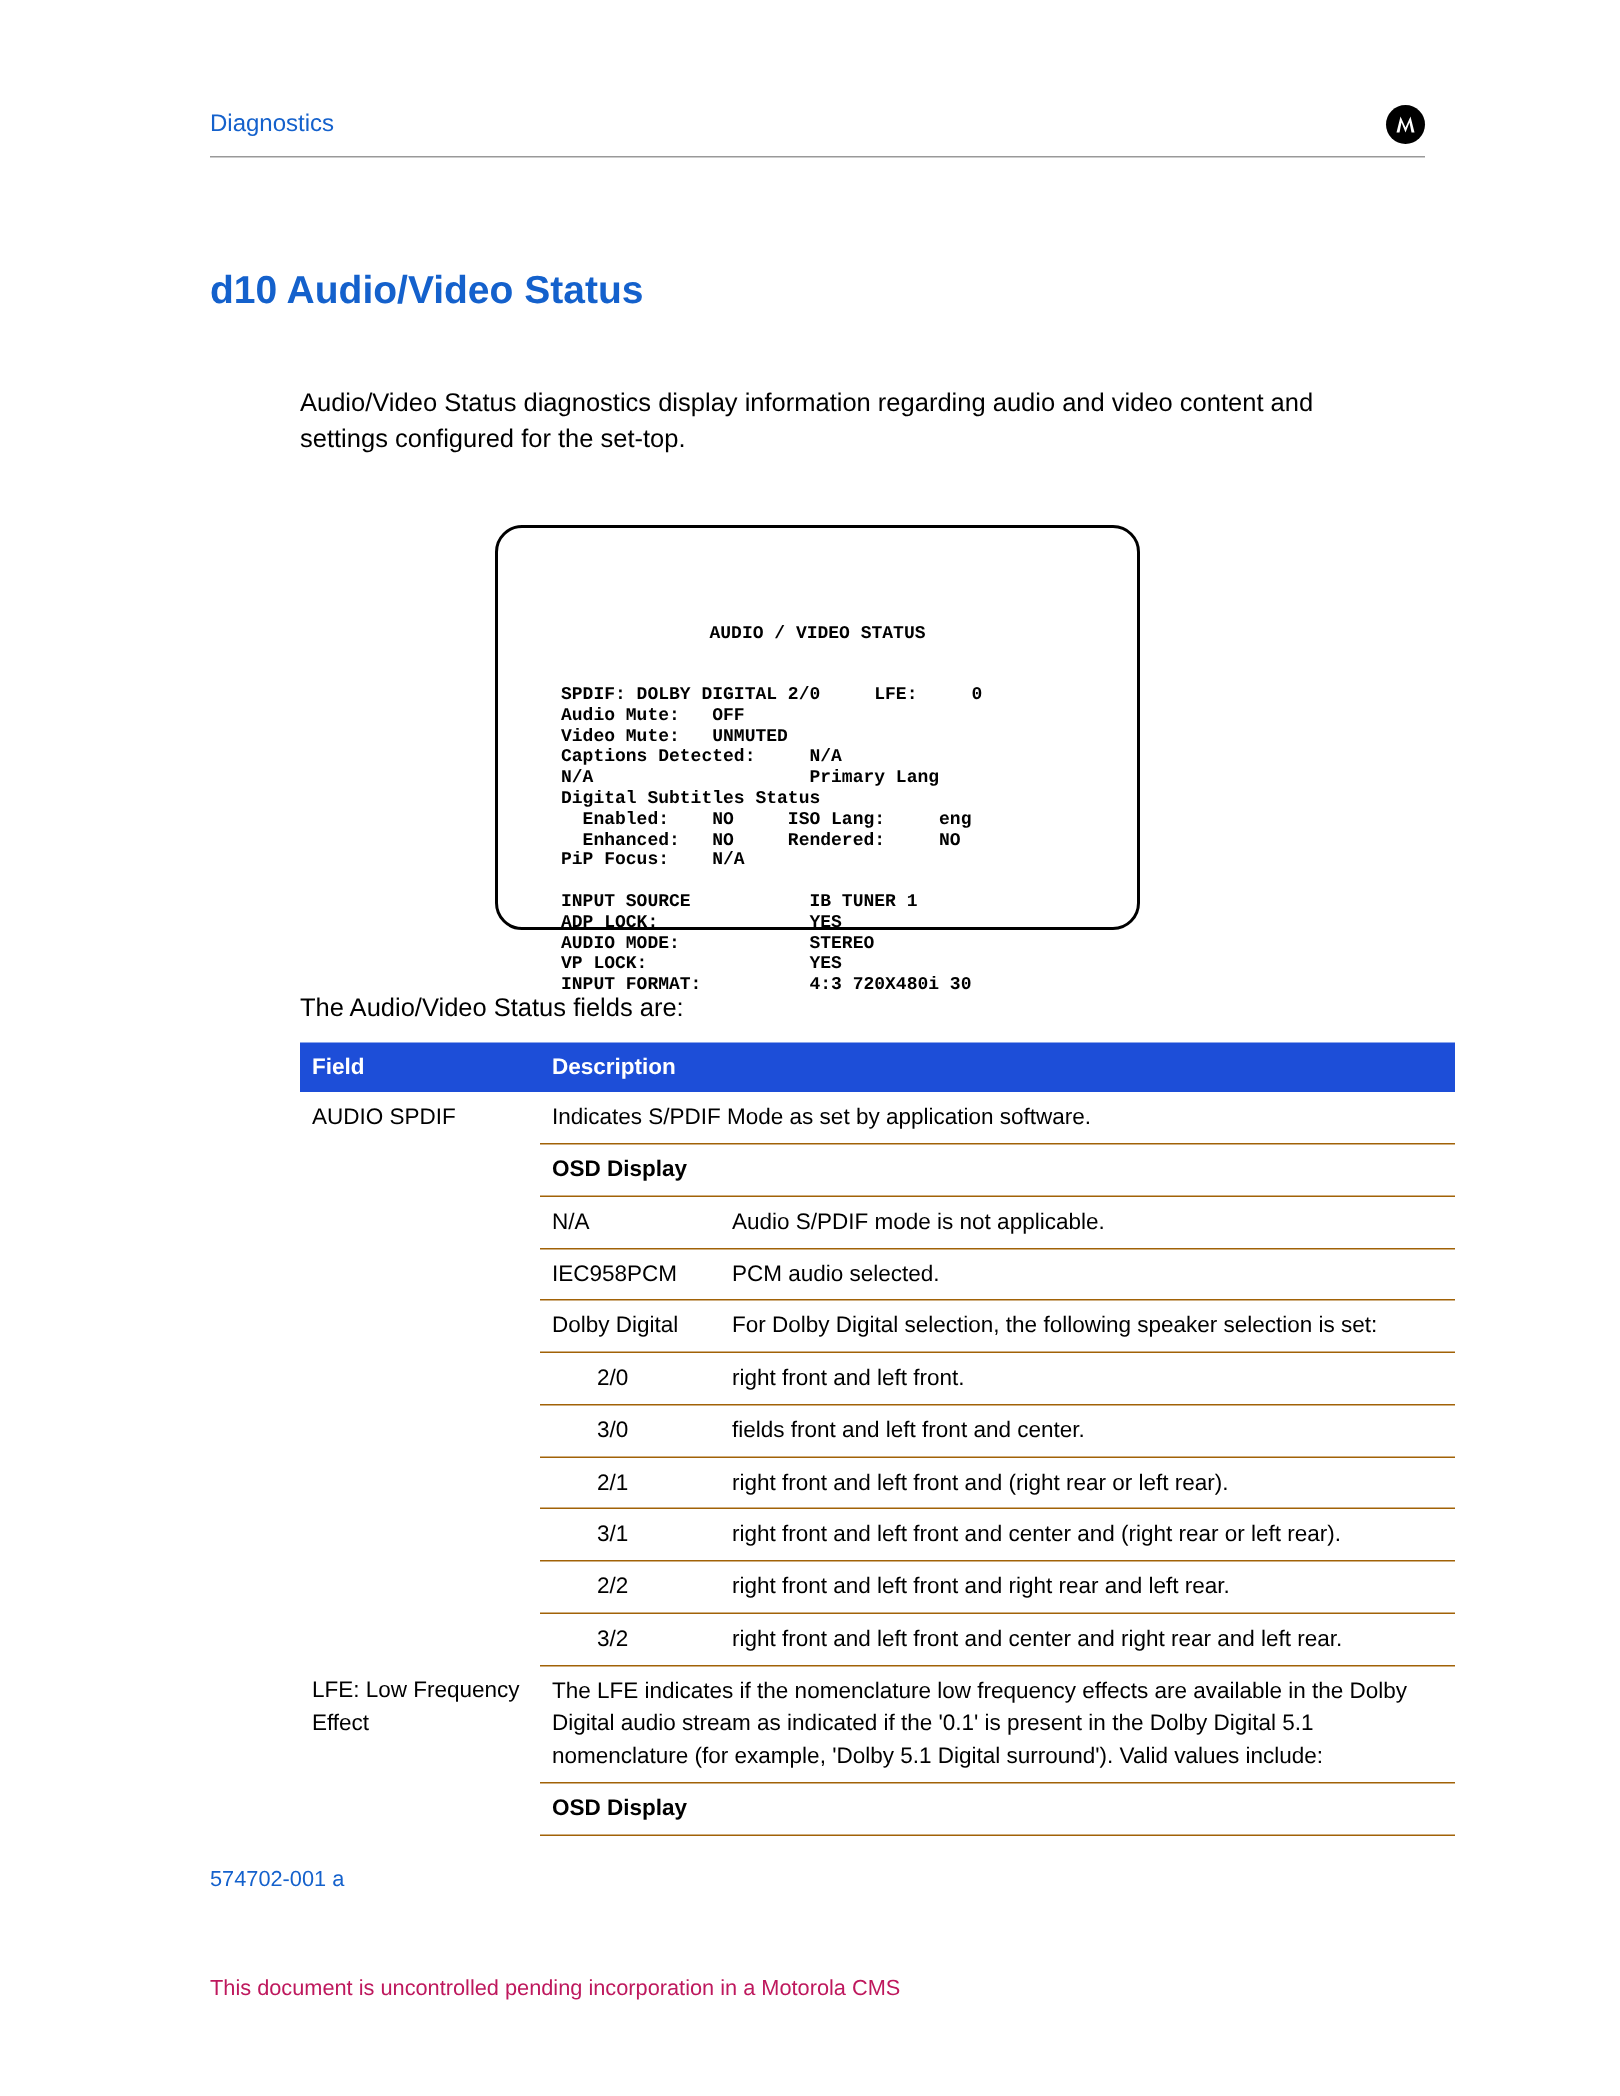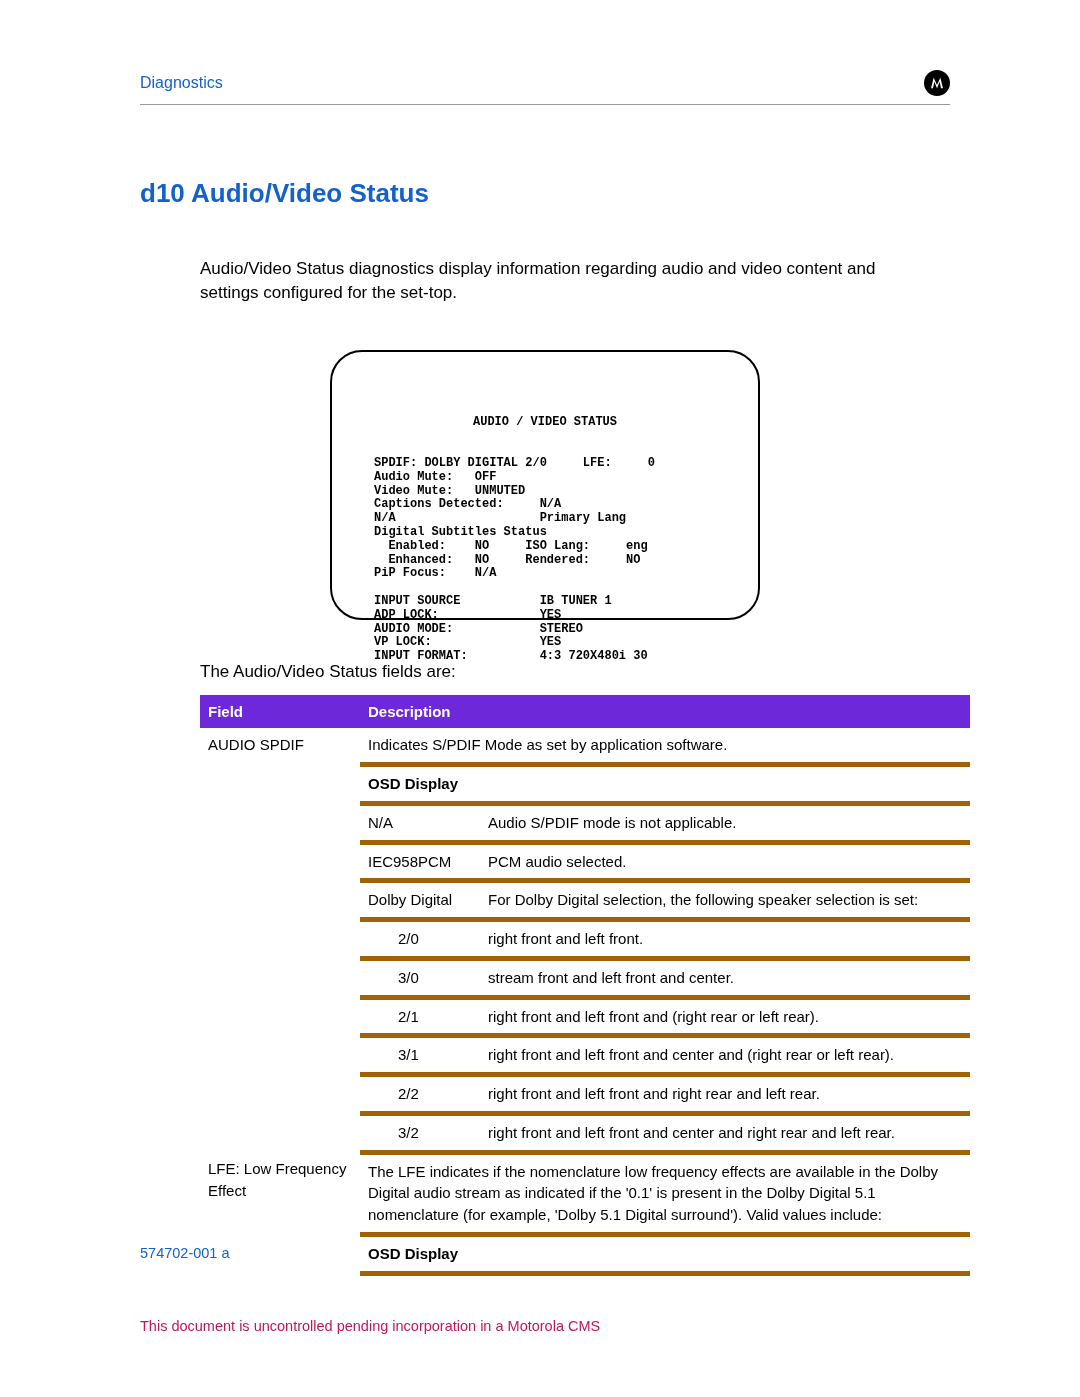--- a/index.html
+++ b/index.html
@@ -48,51 +48,51 @@
   .intro {
     margin-left: 60px;
     margin-bottom: 44px;
     font-size: 17px;
     max-width: 710px;
   }
   .osd-panel {
     width: 430px;
     height: 270px;
     border: 2.5px solid #000;
-    border-radius: 32px;
+    border-radius: 18px;
     margin: 0 auto 40px auto;
     padding: 36px 42px;
     font-family: "Courier New", monospace;
     font-size: 12px;
     font-weight: bold;
     line-height: 1.15;
     white-space: pre;
   }
   .fields-caption {
     margin-left: 60px;
     margin-bottom: 10px;
   }
   table.fields {
     margin-left: 60px;
     width: 770px;
     border-collapse: collapse;
     font-size: 15px;
   }
   table.fields th {
-    background: #6d28d9;
+    background: #1d4ed8;
     color: #fff;
     font-weight: bold;
     text-align: left;
     padding: 6px 8px;
   }
   table.fields th.col-field { width: 160px; }
   table.fields td {
     padding: 6px 8px;
     vertical-align: top;
-    border-bottom: 5px solid #a16207;
+    border-bottom: 1px solid #a16207;
   }
   table.fields td.noborder { border-bottom: none; }
   .subcol1 { width: 120px; display: inline-block; vertical-align: top; }
   .subcol1-indent { padding-left: 30px; width: 120px; display: inline-block; vertical-align: top; }
   .subcol2 { display: inline-block; width: 460px; vertical-align: top; }
   .subhead { font-weight: bold; }
   .footer {
     position: absolute;
     left: 140px;
     bottom: 60px;
@@ -170,21 +170,21 @@
       <tr>
         <td class="noborder"></td>
         <td><span class="subcol1">Dolby Digital</span><span class="subcol2">For Dolby Digital selection, the following speaker selection is set:</span></td>
       </tr>
       <tr>
         <td class="noborder"></td>
         <td><span class="subcol1-indent">2/0</span><span class="subcol2">right front and left front.</span></td>
       </tr>
       <tr>
         <td class="noborder"></td>
-        <td><span class="subcol1-indent">3/0</span><span class="subcol2">stream front and left front and center.</span></td>
+        <td><span class="subcol1-indent">3/0</span><span class="subcol2">fields front and left front and center.</span></td>
       </tr>
       <tr>
         <td class="noborder"></td>
         <td><span class="subcol1-indent">2/1</span><span class="subcol2">right front and left front and (right rear or left rear).</span></td>
       </tr>
       <tr>
         <td class="noborder"></td>
         <td><span class="subcol1-indent">3/1</span><span class="subcol2">right front and left front and center and (right rear or left rear).</span></td>
       </tr>
       <tr>

